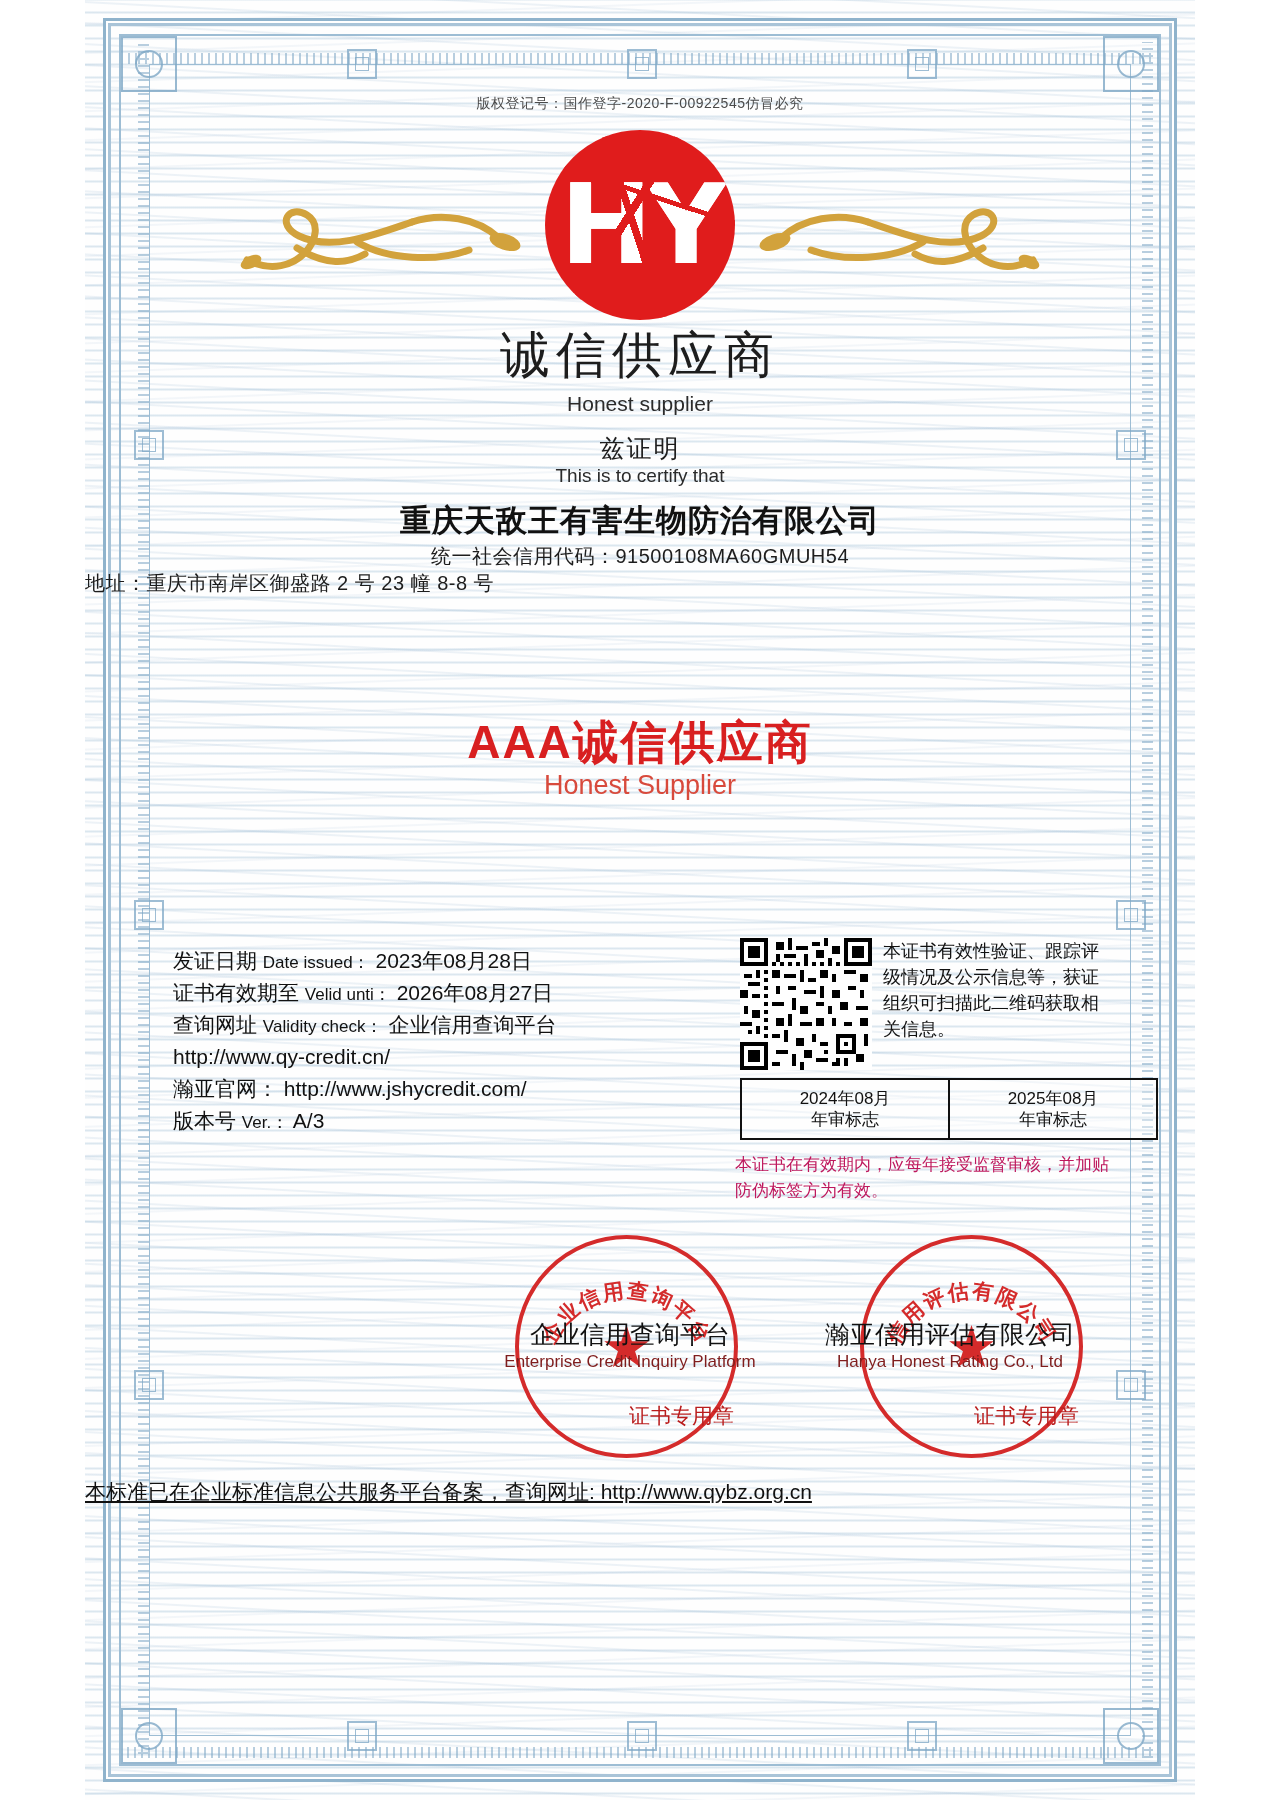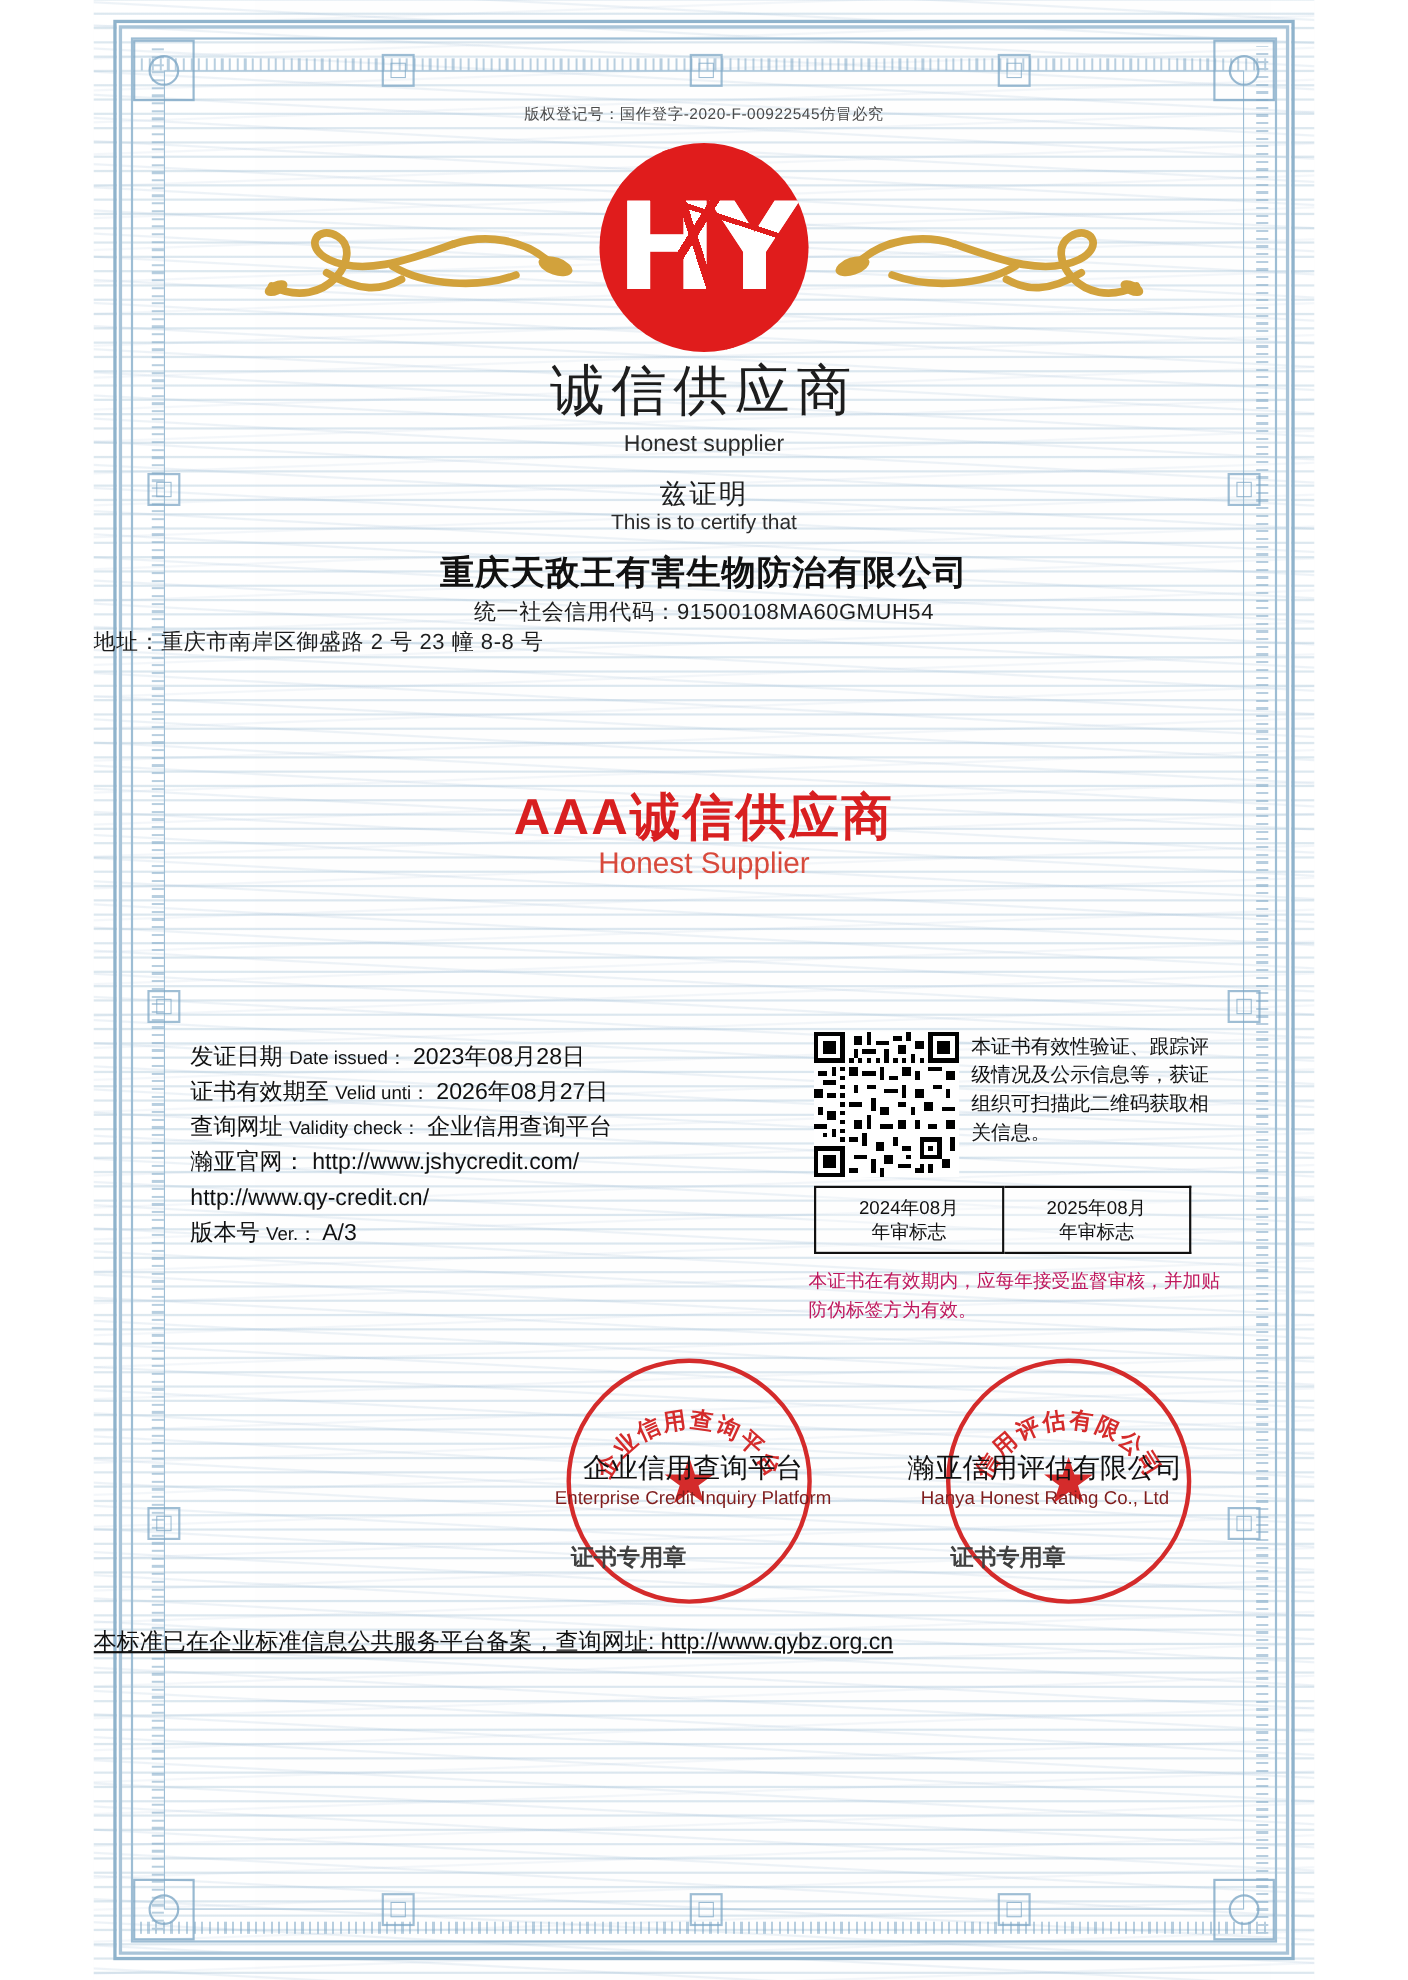--- a/index.html
+++ b/index.html
@@ -199,21 +199,21 @@
   .qr{
     position:absolute;left:655px;top:938px;width:132px;height:132px;
     background:#fff;
   }
   .qr svg{display:block;}
   .qr-note{
     position:absolute;left:798px;top:938px;width:230px;
     font-size:18px;line-height:1.45;color:#111;
   }
   .year-boxes{
-    position:absolute;left:655px;top:1078px;width:343px;height:62px;
+    position:absolute;left:655px;top:1078px;width:418px;height:62px;
     display:flex;
   }
   .year-box{
     flex:1;border:2px solid #111;display:flex;flex-direction:column;
     align-items:center;justify-content:center;font-size:17px;color:#111;line-height:1.25;
     background:rgba(255,255,255,.35);
   }
   .year-box + .year-box{border-left:none;}
   .annual-note{
     position:absolute;left:650px;top:1152px;width:378px;
@@ -232,22 +232,22 @@
     font-size:58px;color:#d42b2b;line-height:1;
   }
   .stamp-arc{
     position:absolute;inset:0;
   }
   .stamp-arc text{
     fill:#d42b2b;font-size:21px;font-weight:bold;
     font-family:"DejaVu Sans","Liberation Sans",sans-serif;letter-spacing:2px;
   }
   .stamp-bottom{
-    position:absolute;left:0;right:0;bottom:24px;text-align:left;
-    font-size:21px;font-weight:bold;color:#404040;
+    position:absolute;left:0;right:0;bottom:24px;text-align:right;
+    font-size:21px;font-weight:normal;color:#b91c1c;
   }
   .issuer{
     position:absolute;top:1318px;font-size:25px;color:#111;text-align:center;
   }
   .issuer-en{
     position:absolute;top:1352px;font-size:17px;color:#7f1d1d;text-align:center;
   }
   .iss-l{left:400px;width:290px;}
   .iss-r{left:700px;width:330px;}
 
@@ -351,25 +351,25 @@
       <div>
         <span class="lbl-cn">证书有效期至</span>
         <span class="lbl-en">Velid unti：</span>
         <span>2026年08月27日</span>
       </div>
       <div>
         <span class="lbl-cn">查询网址</span>
         <span class="lbl-en">Validity check：</span>
         <span>企业信用查询平台</span>
       </div>
+      <div>http://www.qy-credit.cn/</div>
       <div>
         <span>瀚亚官网：</span>
         <span>http://www.jshycredit.com/</span>
       </div>
-      <div>http://www.qy-credit.cn/</div>
       <div>
         <span class="lbl-cn">版本号</span>
         <span class="lbl-en">Ver.：</span>
         <span>A/3</span>
       </div>
     </div>
 
     <div class="qr">
       <svg width="132" height="132" viewBox="0 0 33 33" shape-rendering="crispEdges" aria-hidden="true">
         <rect width="33" height="33" fill="#ffffff"></rect>

